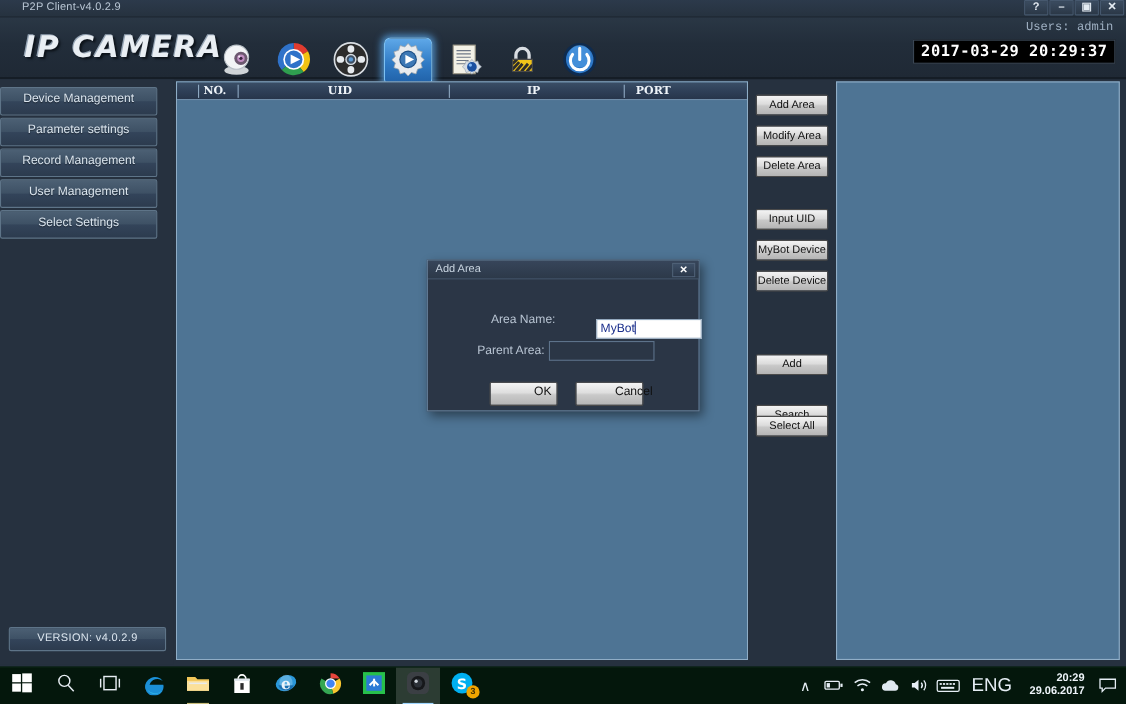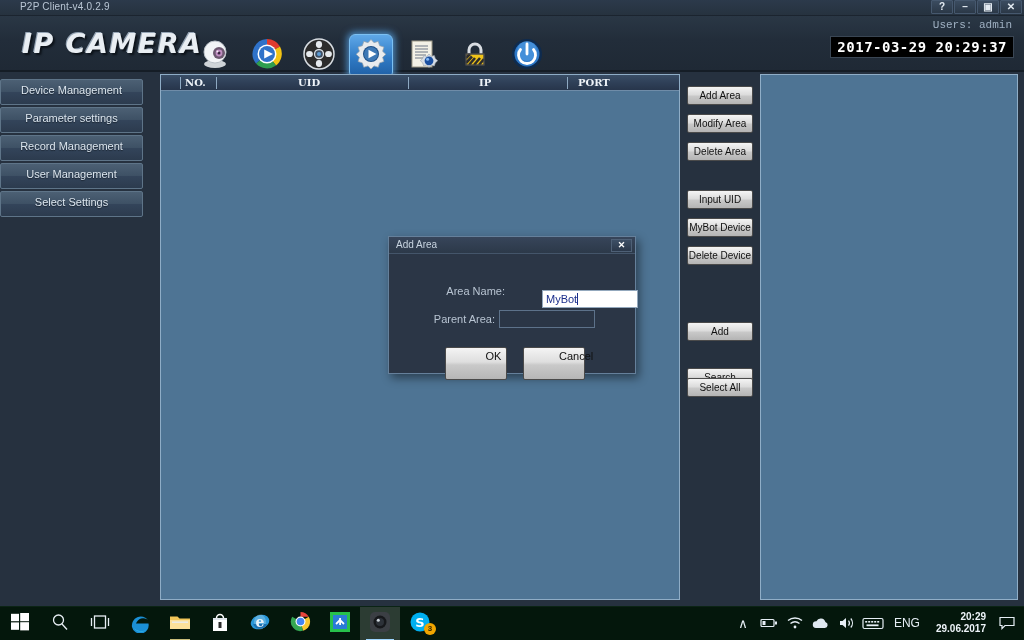--- a/index.html
+++ b/index.html
@@ -274,21 +274,21 @@
   .caret {
     display: inline-block;
     width: 1px;
     height: 12px;
     background: #1b2f8c;
     vertical-align: -2px;
     margin-left: 0px;
   }
   .dlg-btn {
     position: absolute;
-    width: 62px; height: 33px;
+    width: 62px; height: 22px;
     background: linear-gradient(to bottom, #f4f4f4 0%, #dedede 45%, #c9c9c9 55%, #b6b6b6 100%);
     border: 1px solid #4a4a4a;
     border-radius: 2px;
     color: #101010;
     font-size: 11px;
     text-align: center;
     line-height: 16px;
     padding-left: 35px;
   }
 
@@ -335,21 +335,21 @@
     padding-right: 4px;
   }
   .tray-ico {
     width: 26px; height: 34px;
     display: flex; align-items: center; justify-content: center;
     color: #e6eef5;
     font-size: 13px;
   }
   .tray-lang {
     color: #e6eef5;
-    font-size: 12px;
+    font-size: 17px;
     padding: 0 8px;
   }
   .tray-clock {
     color: #eef4f9;
     font-size: 10px;
     line-height: 12px;
     text-align: right;
     padding: 0 8px;
     font-weight: bold;
   }
@@ -495,20 +495,21 @@
     <div class="userinfo">Users: admin</div>
     <div class="clock">2017-03-29 20:29:37</div>
   </div>
 
   <div class="sidebar">
     <div class="sbtn" style="top:7px">Device Management</div>
     <div class="sbtn" style="top:35px">Parameter settings</div>
     <div class="sbtn" style="top:91px">User Management</div>
     <div class="sbtn" style="top:63px">Record Management</div>
     <div class="sbtn" style="top:119px">Select Settings</div>
+    <div class="version-btn">VERSION: v4.0.2.9</div>
   </div>
 
   <div class="listpanel">
     <div class="listhdr">
       <span class="colsep" style="left:19px"></span>
       <span class="colsep" style="left:55px"></span>
       <span class="colsep" style="left:247px"></span>
       <span class="colsep" style="left:406px"></span>
       <span class="colhdr" style="left:24px">NO.</span>
       <span class="colhdr" style="left:137px">UID</span>

